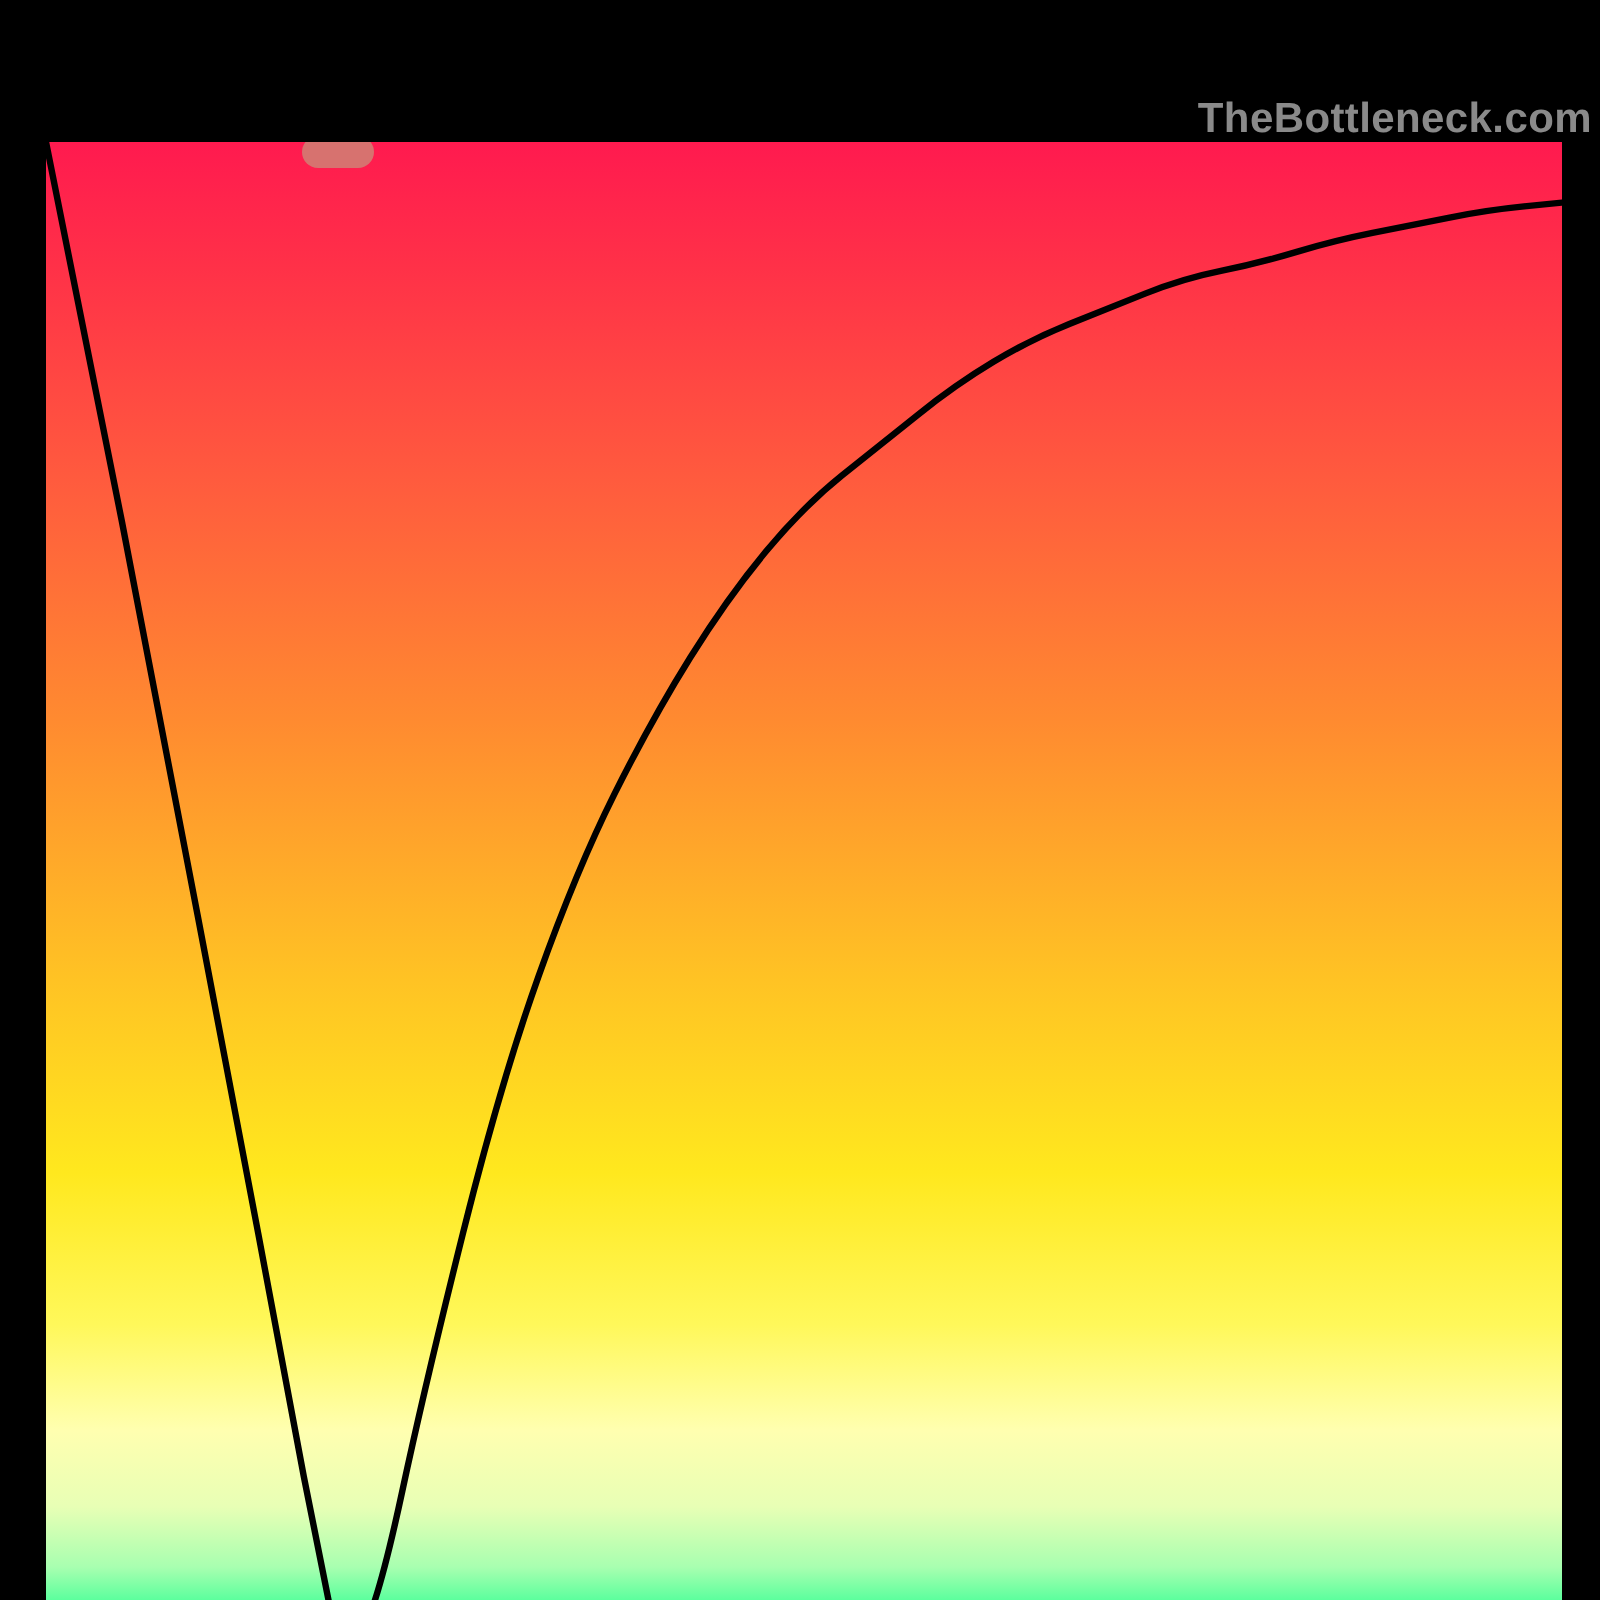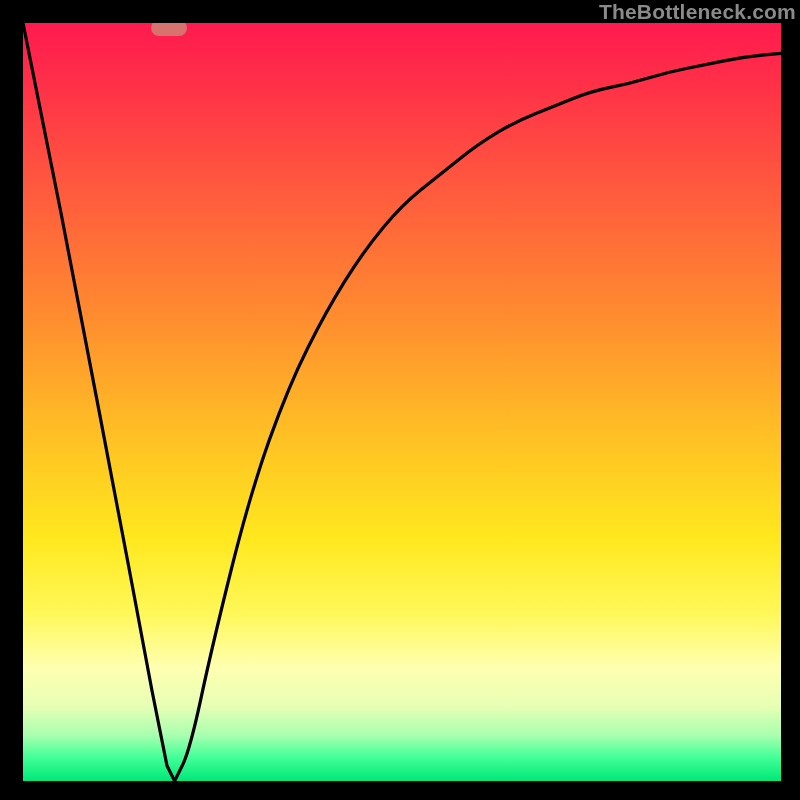--- a/index.html
+++ b/index.html
@@ -2,20 +2,21 @@
 <html><head>
 <meta charset="utf-8">
 <style>
   * { margin: 0; padding: 0; box-sizing: border-box; }
   html, body { width: 800px; height: 800px; overflow: hidden; background: #000; }
   .outer {
     width: 800px;
     height: 600px;
     background: #000;
     position: relative;
+    margin-top: 48px;
   }
   .plot {
     position: absolute;
     left: 23px;
     top: 23px;
     width: 758px;
     height: 758px;
     overflow: hidden;
   }
   .gradient {

